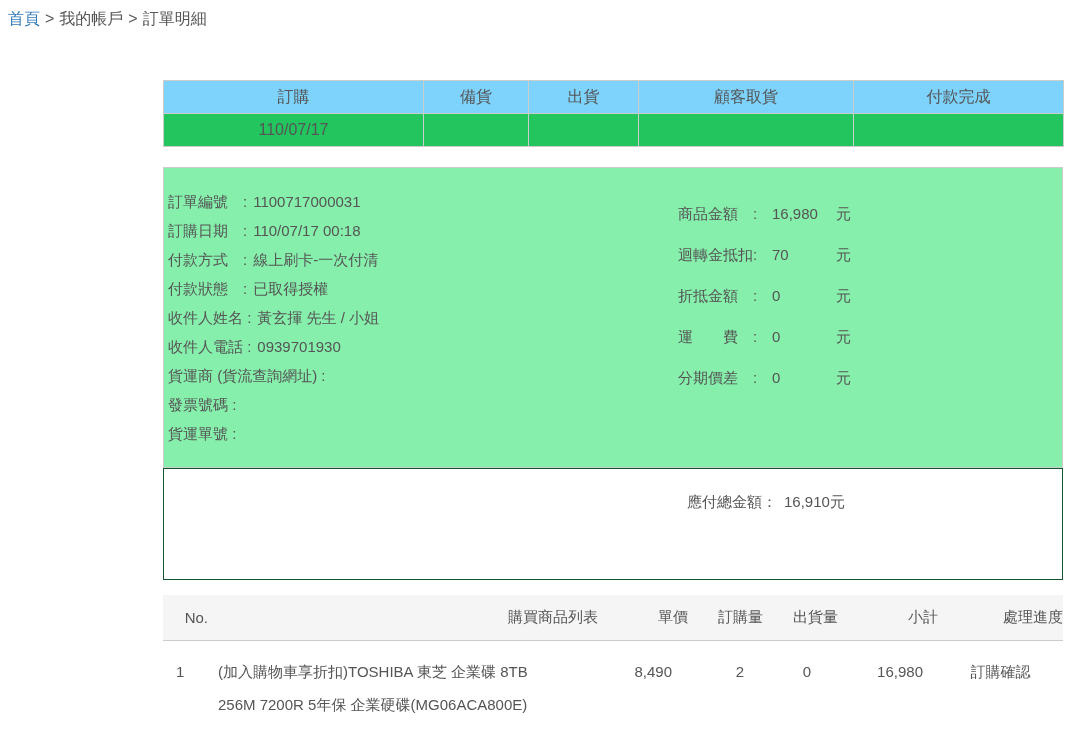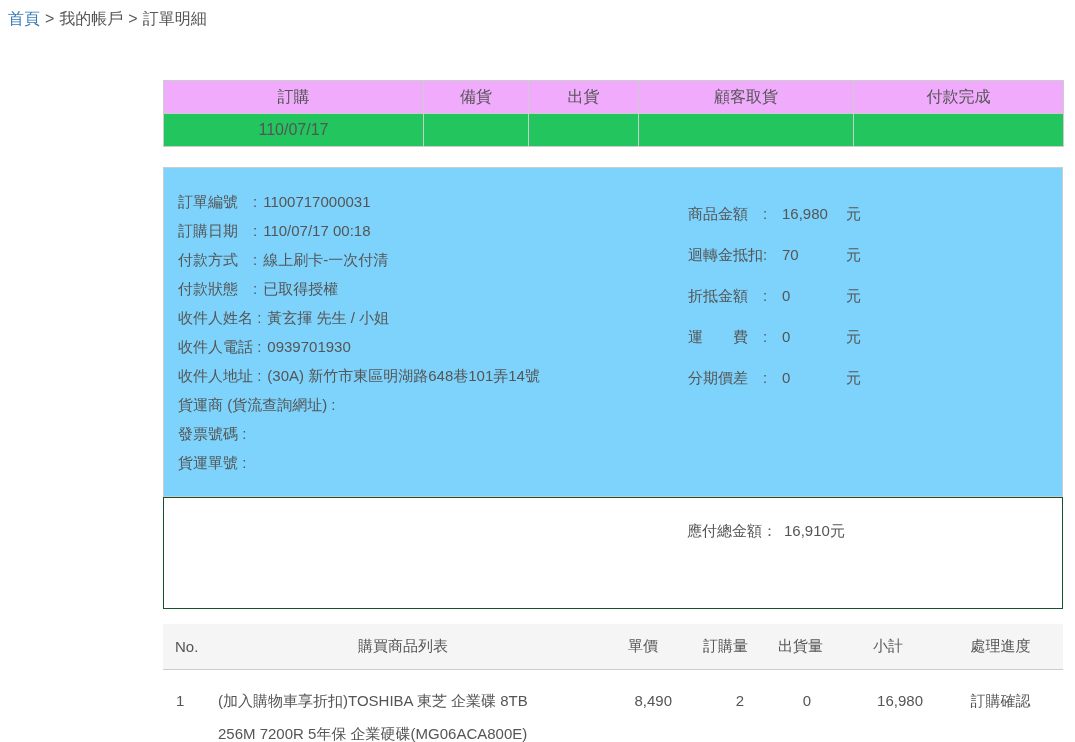--- a/index.html
+++ b/index.html
@@ -15,50 +15,50 @@
   .breadcrumb a { text-decoration: none; cursor: pointer; }
   .breadcrumb a.home { color: #337ab7; }
   .breadcrumb a.mid { color: #555; }
   .breadcrumb .sep { margin: 0 5px; color: #555; }
 
   .content { width: 900px; margin: 50px 0 0 163px; }
 
   
   table.status { width: 100%; table-layout: fixed; border-collapse: collapse; font-size: 16px; color: #555; }
   table.status th, table.status td { border: 1px solid #cccccc; text-align: center; font-weight: normal; }
-  table.status th { background: #f0abfc; height: 33px; }
+  table.status th { background: #7dd3fc; height: 33px; }
   table.status td { background: #22c55e; height: 33px; }
 
   
   .info-box {
-    margin-top: 20px; border: 1px solid #cccccc; background: #7dd3fc;
-    display: flex; padding: 19px 0 19px 14px; font-size: 15px;
+    margin-top: 20px; border: 1px solid #cccccc; background: #86efac;
+    display: flex; padding: 19px 0 19px 4px; font-size: 15px;
   }
   .info-left { width: 510px; }
   .info-right { flex: 1; }
   .info-row { line-height: 29px; height: 29px; white-space: pre; }
   .info-left .val { margin-left: 6px; }
   .info-right .info-row { display: flex; margin-top: 12px; }
   .info-right .lbl { min-width: 88px; }
   .info-right .val { width: 64px; margin-left: 6px; }
 
   
   .total-box {
     border: 1px solid #14532d; background: #ffffff;
     height: 112px; padding: 24px 0 0 523px; font-size: 15px; color: #555;
   }
   .total-box .val { margin-left: 7px; }
 
   
   table.products { margin-top: 15px; width: 100%; table-layout: fixed; border-collapse: collapse; font-size: 15px; color: #555; }
   table.products th {
     background: #f5f5f5; height: 45px; font-weight: normal;
-    border-bottom: 1px solid #cccccc; text-align: center; padding: 0;
+    border-bottom: 1px solid #cccccc; text-align: right; padding: 0;
   }
-  table.products th.c-no { text-align: left; padding-left: 12px; }
+  table.products th.c-no { text-align: right; padding-left: 12px; }
   table.products td { padding-top: 14px; line-height: 33px; vertical-align: top; }
   table.products td.c-no { text-align: left; padding-left: 13px; }
   table.products td.c-name { text-align: left; padding-left: 10px; }
   table.products td.c-price { text-align: right; padding-right: 16px; }
   table.products td.c-oqty { text-align: right; padding-right: 19px; }
   table.products td.c-sqty { text-align: right; padding-right: 27px; }
   table.products td.c-sub { text-align: right; padding-right: 15px; }
   table.products td.c-prog { text-align: center; }
 </style>
 </head>
@@ -97,21 +97,20 @@
     </table>
 
   <div class="info-box">
     <div class="info-left">
       <div class="info-row"><span class="lbl">訂單編號　:</span><span class="val">1100717000031</span></div>
       <div class="info-row"><span class="lbl">訂購日期　:</span><span class="val">110/07/17 00:18</span></div>
       <div class="info-row"><span class="lbl">付款方式　:</span><span class="val">線上刷卡-一次付清</span></div>
       <div class="info-row"><span class="lbl">付款狀態　:</span><span class="val">已取得授權</span></div>
       <div class="info-row"><span class="lbl">收件人姓名 :</span><span class="val">黃玄揮 先生 / 小姐</span></div>
       <div class="info-row"><span class="lbl">收件人電話 :</span><span class="val">0939701930</span></div>
-      <div class="info-row"><span class="lbl">收件人地址 :</span><span class="val">(30A) 新竹市東區明湖路648巷101弄14號</span></div>
       <div class="info-row"><span class="lbl">貨運商 (貨流查詢網址) :</span><span class="val"></span></div>
       <div class="info-row"><span class="lbl">發票號碼 :</span><span class="val"></span></div>
       <div class="info-row"><span class="lbl">貨運單號 :</span><span class="val"></span></div>
     </div>
     <div class="info-right">
       <div class="info-row"><span class="lbl">商品金額　:</span><span class="val">16,980</span><span class="unit">元</span></div>
       <div class="info-row"><span class="lbl">迴轉金抵扣:</span><span class="val">70</span><span class="unit">元</span></div>
       <div class="info-row"><span class="lbl">折抵金額　:</span><span class="val">0</span><span class="unit">元</span></div>
       <div class="info-row"><span class="lbl">運　　費　:</span><span class="val">0</span><span class="unit">元</span></div>
       <div class="info-row"><span class="lbl">分期價差　:</span><span class="val">0</span><span class="unit">元</span></div>

